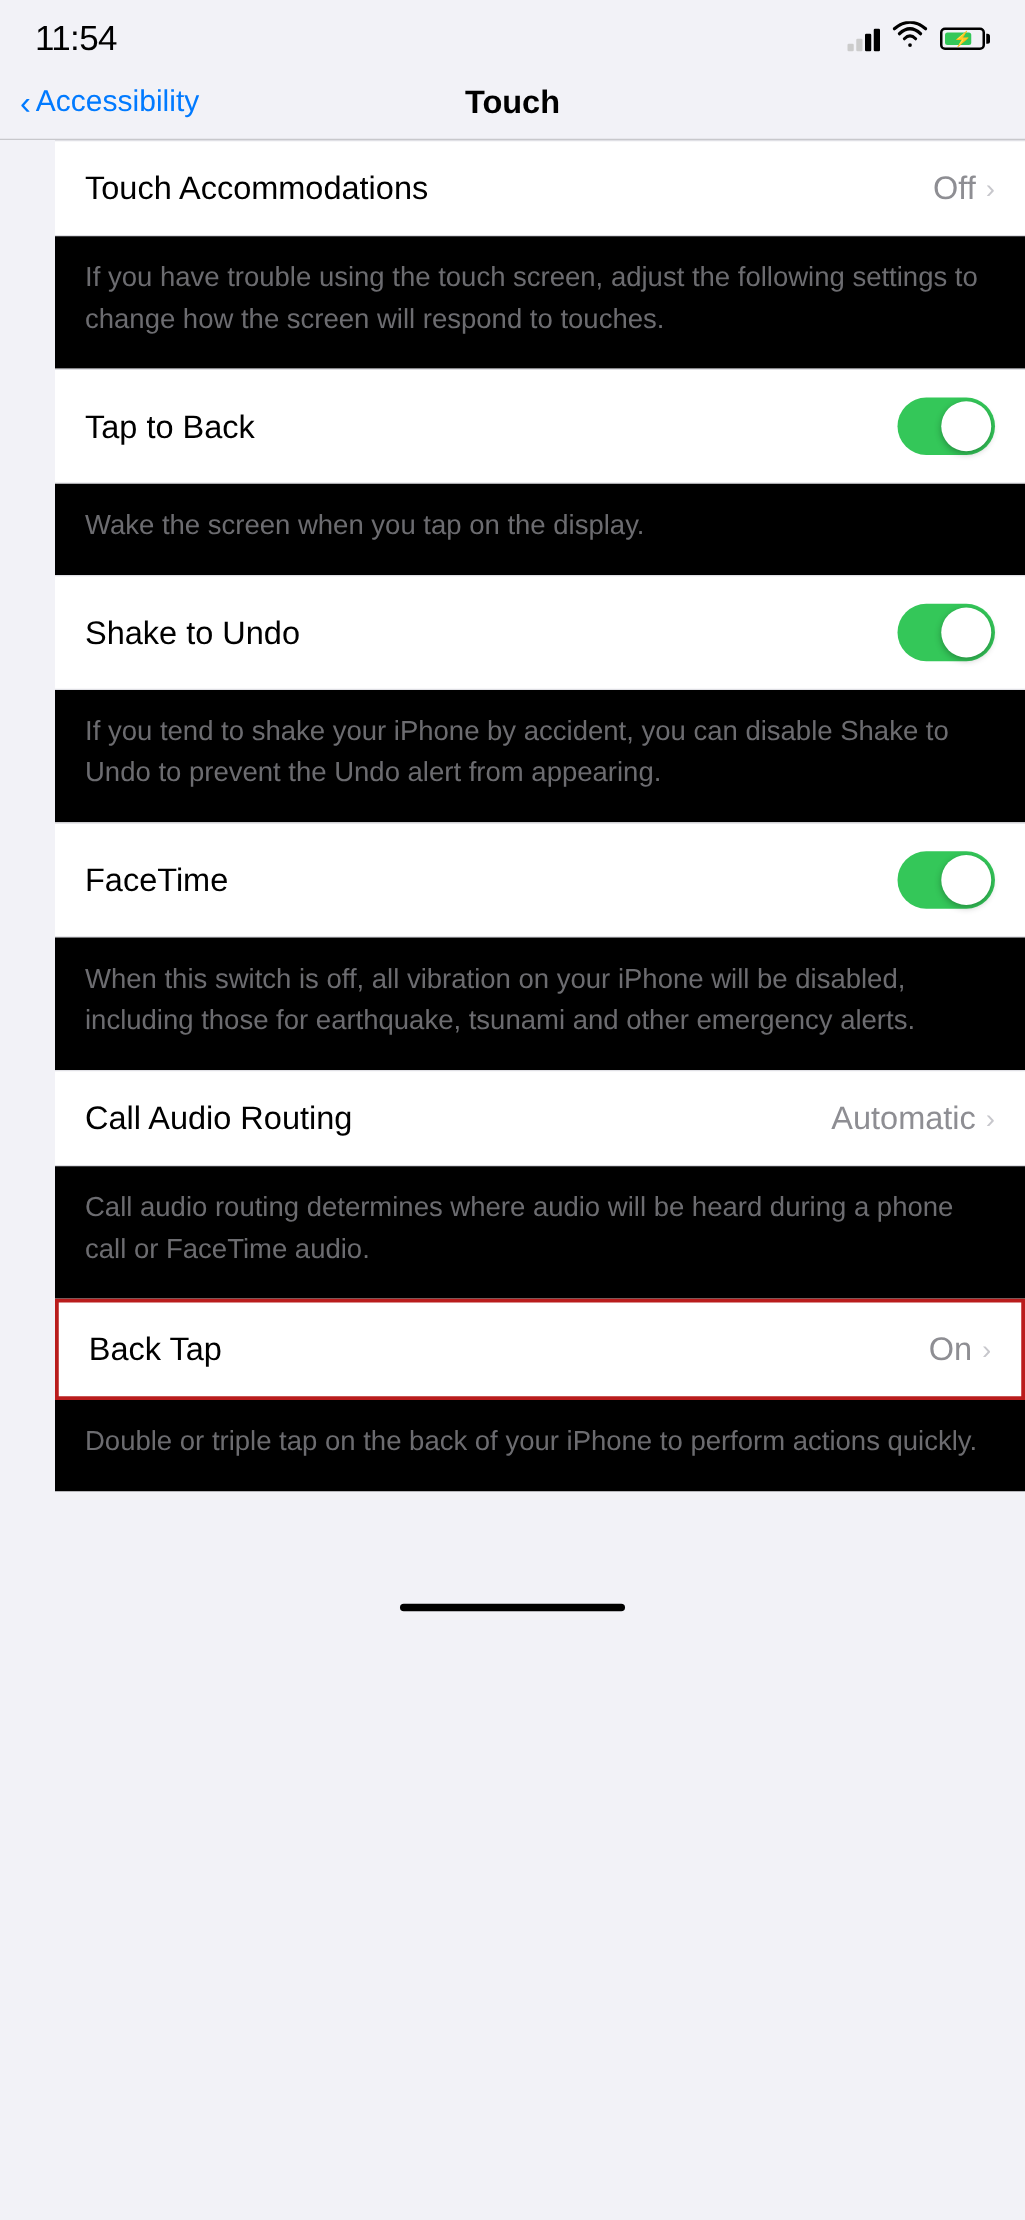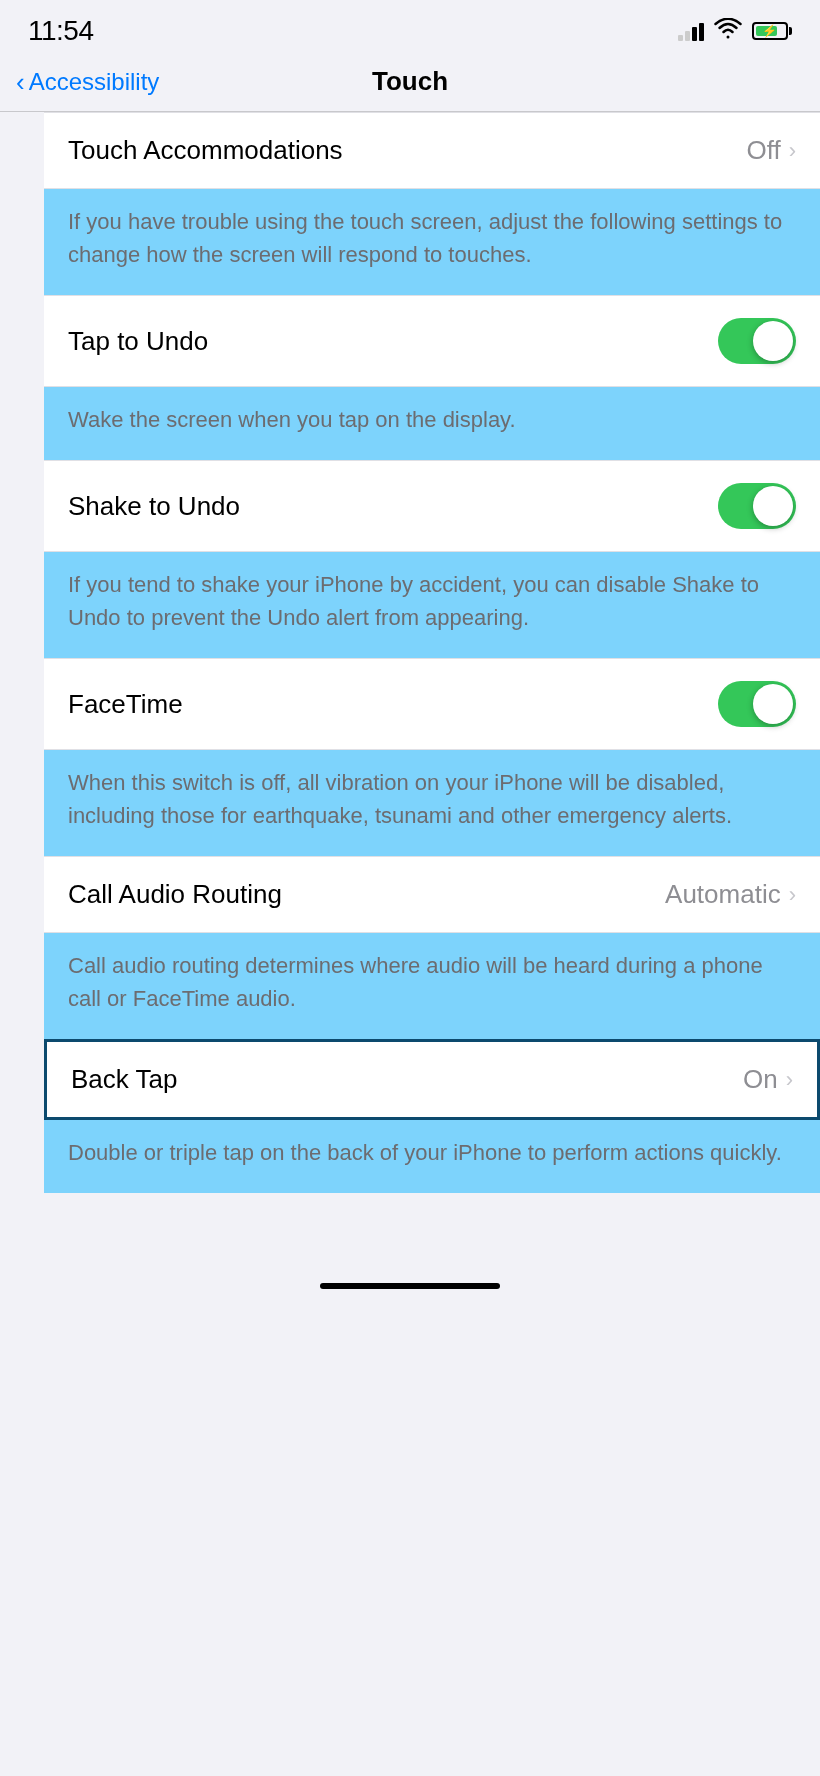--- a/index.html
+++ b/index.html
@@ -176,38 +176,38 @@
       background: #fff;
       border-radius: 50%;
       position: absolute;
       top: 3px;
       right: 3px;
       box-shadow: 0 2px 6px rgba(0,0,0,0.3);
     }
 
     
     .description-row {
-      background: #7dd3fc;
+      background: #000000;
       padding: 16px 24px 24px 24px;
     }
     .description-text {
       font-size: 22px;
       color: #6c6c70;
       line-height: 1.5;
     }
 
     
     .back-tap-row {
       background: #fff;
       display: flex;
       align-items: center;
       justify-content: space-between;
       padding: 22px 24px;
       min-height: 72px;
-      border: 3px solid #0c4a6e;
+      border: 3px solid #b91c1c;
       margin: 0;
       cursor: pointer;
     }
     .back-tap-row .setting-label {
       font-size: 26px;
     }
 
     
     .home-indicator {
       display: flex;
@@ -270,21 +270,21 @@
         <span class="chevron-right">›</span>
       </span>
     </div>
     <div class="description-row">
       <p class="description-text">If you have trouble using the touch screen, adjust the following settings to change how the screen will respond to touches.</p>
     </div>
   </div>
 
   <div class="section">
     <div class="setting-row top-border">
-      <span class="setting-label">Tap to Undo</span>
+      <span class="setting-label">Tap to Back</span>
       <div class="toggle">
         <div class="toggle-knob"></div>
       </div>
     </div>
     <div class="description-row">
       <p class="description-text">Wake the screen when you tap on the display.</p>
     </div>
   </div>
 
   <div class="section">

